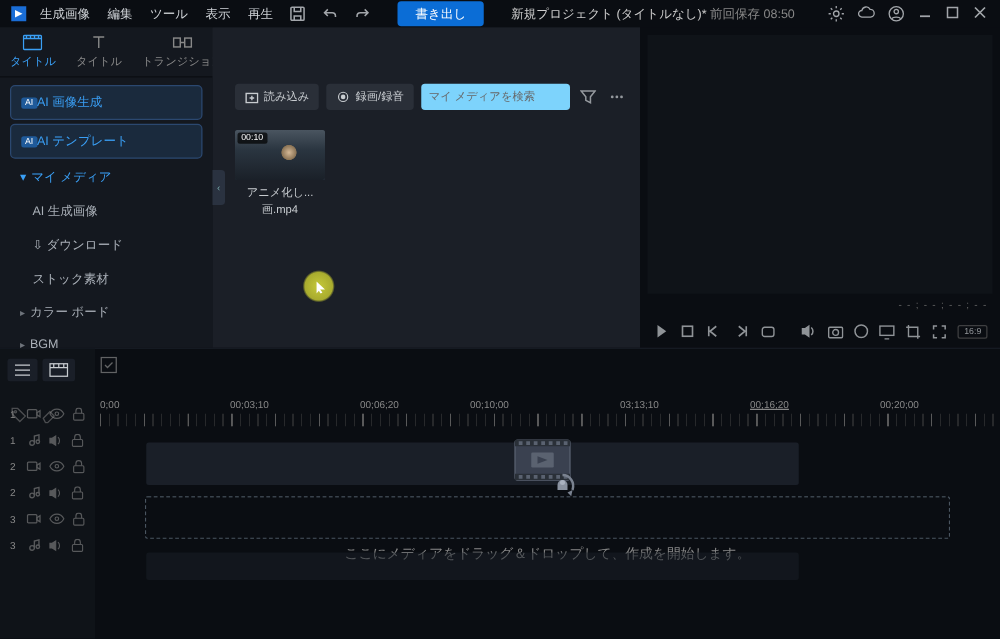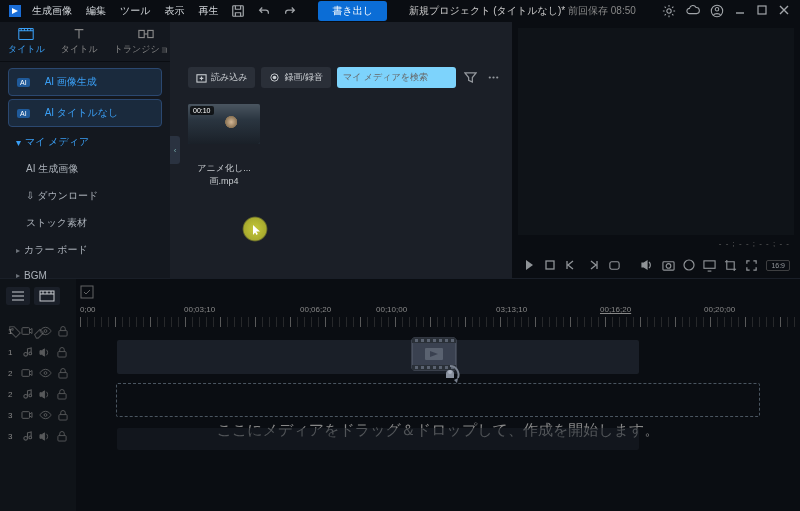--- a/index.html
+++ b/index.html
@@ -15,41 +15,41 @@
 .win-ctl span{cursor:pointer;opacity:.8;display:inline-flex}
 
 .main-row{display:flex;height:256px}
 .left-col{width:170px;background:#14181f;display:flex;flex-direction:column}
 .tab-bar{display:flex;height:40px;background:#14181f;border-bottom:1px solid #0a0d12;width:512px;position:absolute;top:22px}
 .tab{display:flex;flex-direction:column;align-items:center;justify-content:center;padding:4px 8px;color:#888;font-size:9px;cursor:pointer;gap:2px;flex:0 0 auto;min-width:42px}
 .tab.act{color:#3a9ff5}
 .tab svg{width:16px;height:14px}
 
 .side-list{padding:6px 8px 4px;display:flex;flex-direction:column;gap:3px;margin-top:40px}
-.side-btn{background:#1a2a3d;border:1px solid #2b4870;color:#3a9ff5;border-radius:4px;padding:6px 8px;font-size:10px;cursor:pointer;display:flex;align-items:center;gap:15px}
+.side-btn{background:#1a2a3d;border:1px solid #2b4870;color:#3a9ff5;border-radius:4px;padding:6px 8px;font-size:10px;cursor:pointer;display:flex;align-items:center;gap:0}
 .side-btn .ai-badge{background:#1f5a9a;color:#fff;font-size:7px;padding:1px 3px;border-radius:2px}
 .side-expand{color:#3a9ff5;padding:5px 8px;font-size:10px;cursor:pointer;display:flex;align-items:center;gap:4px}
 .side-link{color:#aab0b8;padding:5px 8px 5px 18px;font-size:10px;cursor:pointer}
 .side-cat{color:#aab0b8;padding:5px 8px;font-size:10px;cursor:pointer;display:flex;align-items:center;gap:4px}
 .side-cat .chev{opacity:.6;font-size:8px}
 .side-tools{margin-top:auto;padding:8px;display:flex;gap:10px;opacity:.5}
 
 .center-col{width:342px;background:#1b1f27;display:flex;flex-direction:column;position:relative}
 .collapse-handle{position:absolute;left:0;top:50%;transform:translateY(-50%);width:10px;height:28px;background:#2a3240;display:flex;align-items:center;justify-content:center;color:#7aa;font-size:8px;cursor:pointer;border-radius:0 3px 3px 0}
 .media-tools{height:30px;display:flex;align-items:center;gap:6px;padding:0 10px 0 18px;margin-top:40px}
 .mt-btn{background:#2a2f38;border-radius:3px;padding:4px 8px;font-size:9px;color:#c8ccd0;cursor:pointer;display:flex;align-items:center;gap:4px}
 .mt-btn.rec{background:#2a2f38}
 .mt-search{flex:1;background:#7dd3fc;border-radius:3px;padding:4px 6px;font-size:9px;color:#666}
 .mt-ic{opacity:.7;cursor:pointer;padding:2px}
 .media-grid{flex:1;padding:12px 18px;position:relative}
 .clip{width:72px}
 .thumb{width:72px;height:40px;background:linear-gradient(135deg,#2a3a4a 0%,#1a2530 50%,#3a4a5a 100%);border-radius:2px;position:relative;overflow:hidden}
 .thumb::before{content:"";position:absolute;inset:0;background:radial-gradient(circle at 60% 45%,#d4b896 0%,#8a7355 12%,transparent 13%),linear-gradient(180deg,#4a5560 0%,#2a3540 40%,#1a2028 100%)}
 .thumb .dur{position:absolute;top:2px;left:2px;background:rgba(0,0,0,.7);color:#fff;font-size:7px;padding:1px 3px;border-radius:2px}
-.clip-name{font-size:9px;color:#c8ccd0;margin-top:18px;text-align:center}
+.clip-name{font-size:9px;color:#c8ccd0;margin-top:4px;text-align:center}
 .cursor-spot{position:absolute;width:26px;height:26px;background:radial-gradient(circle,#c5c83a 0%,#a8ab2e 60%,transparent 70%);border-radius:50%;left:72px;top:124px}
 .cursor-spot::after{content:"";position:absolute;left:11px;top:9px;width:7px;height:10px;background:#fff;clip-path:polygon(0 0,0 100%,30% 75%,50% 100%,70% 90%,45% 65%,100% 65%)}
 
 .right-col{flex:1;background:#0a0d12;display:flex;flex-direction:column}
 .preview{flex:1;background:#0f1318;margin:6px 6px 0}
 .pv-time{text-align:right;padding:4px 10px;font-size:8px;color:#666;letter-spacing:1px}
 .pv-ctrl{height:26px;display:flex;align-items:center;gap:8px;padding:0 10px}
 .pv-ctrl .spacer{flex:1}
 .pv-ic{opacity:.7;cursor:pointer;display:inline-flex;align-items:center}
 .pv-ratio{border:1px solid #555;padding:1px 4px;font-size:7px;border-radius:2px;opacity:.7}
@@ -57,29 +57,29 @@
 .timeline{height:233px;background:#0a0d12;display:flex;border-top:1px solid #1a1f28}
 .tl-tools{width:76px;background:#0f1318;padding:6px 4px}
 .tl-mode{display:flex;gap:4px;margin-bottom:2px;padding:2px}
 .tl-mode span{background:#1a1f28;padding:3px 5px;border-radius:2px;cursor:pointer;font-size:10px;display:inline-flex}
 .tl-tracks{display:flex;flex-direction:column;gap:1px;margin-top:14px}
 .tl-track{display:flex;align-items:center;gap:6px;height:20px;padding:0 4px}
 .tl-track .num{width:8px;font-size:8px;color:#888}
 .tl-track .ic{opacity:.6;cursor:pointer;display:inline-flex}
 .tl-body{flex:1;position:relative;overflow:hidden}
 .tl-top-icon{position:absolute;left:4px;top:6px;opacity:.7}
-.ruler{height:12px;position:relative;margin-top:26px;margin-left:4px}
+.ruler{height:12px;position:relative;margin-top:40px;margin-left:4px}
 .ruler-label{position:absolute;font-size:8px;color:#888;top:0}
 .ticks{height:10px;background:repeating-linear-gradient(90deg,#444 0,#444 1px,transparent 1px,transparent 7px);margin:0 4px;opacity:.5}
 .ticks-major{height:10px;background:repeating-linear-gradient(90deg,#666 0,#666 1px,transparent 1px,transparent 35px);margin:-10px 4px 0;opacity:.8}
 .drop-zone{margin:56px 40px 0;height:34px;border:1px dashed #4a5560;border-radius:2px;position:relative}
 .solid-track{position:absolute;left:0;right:120px;top:-44px;height:34px;background:#1a1f28;border-radius:2px}
 .solid-track2{position:absolute;left:0;right:120px;top:44px;height:22px;background:#1a1f28;border-radius:2px;opacity:.5}
 .drop-icon{position:absolute;left:50%;top:-48px;transform:translateX(-50%)}
-.drop-hint{text-align:center;font-size:15px;color:#888;margin-top:4px}
+.drop-hint{text-align:center;font-size:11px;color:#888;margin-top:4px}
 svg{display:block}
 </style>
 </head>
 <body>
 
 <div class="top-menu">
   <span class="logo">
     <svg width="16" height="16" viewBox="0 0 16 16">
         <path d="M2 2h12v12H2z" fill="#1a6dd6"></path>
         <path d="M5 5l6 3-6 3z" fill="#fff"></path>
@@ -200,21 +200,21 @@
 
 <div class="main-row">
   <div class="left-col">
     <div class="side-list">
       <div class="side-btn">
           <span class="ai-badge">AI</span>
           <span>AI 画像生成</span>
         </div>
       <div class="side-btn">
           <span class="ai-badge">AI</span>
-          <span>AI タイトルなし</span>
+          <span>AI テンプレート</span>
         </div>
       <div class="side-expand">
           <span>▾</span>
           <span>マイ メディア</span>
         </div>
       <div class="side-link">AI 生成画像</div>
       <div class="side-link"><span>⇩</span> <span>ダウンロード</span></div>
       <div class="side-link">ストック素材</div>
       <div class="side-cat">
           <span class="chev">▸</span>
@@ -498,21 +498,21 @@
   <div class="tl-body">
     <span class="tl-top-icon">
         <svg width="14" height="14" viewBox="0 0 14 14" stroke="#888" fill="none" stroke-width="1">
           <rect x="1" y="1" width="12" height="12"></rect>
           <path d="M4 7l2 2 4-4"></path>
         </svg>
       </span>
     <div class="ruler" id="ruler">
         <span class="ruler-label" style="left: 0px;">0;00</span>
         <span class="ruler-label" style="left: 104px;">00;03;10</span>
-        <span class="ruler-label" style="left: 220px;">00;06;20</span>
+        <span class="ruler-label" style="left: 208px;">00;06;20</span>
         <span class="ruler-label" style="left: 296px;">00;10;00</span>
         <span class="ruler-label" style="left: 416px;">03;13;10</span>
         <span class="ruler-label" style="left: 520px; text-decoration: underline;">00;16;20</span>
         <span class="ruler-label" style="left: 624px;">00;20;00</span>
       </div>
     <div class="ticks"></div>
       <div class="ticks-major"></div>
     <div class="drop-zone">
       <div class="solid-track"></div>
       <div class="solid-track2"></div>

